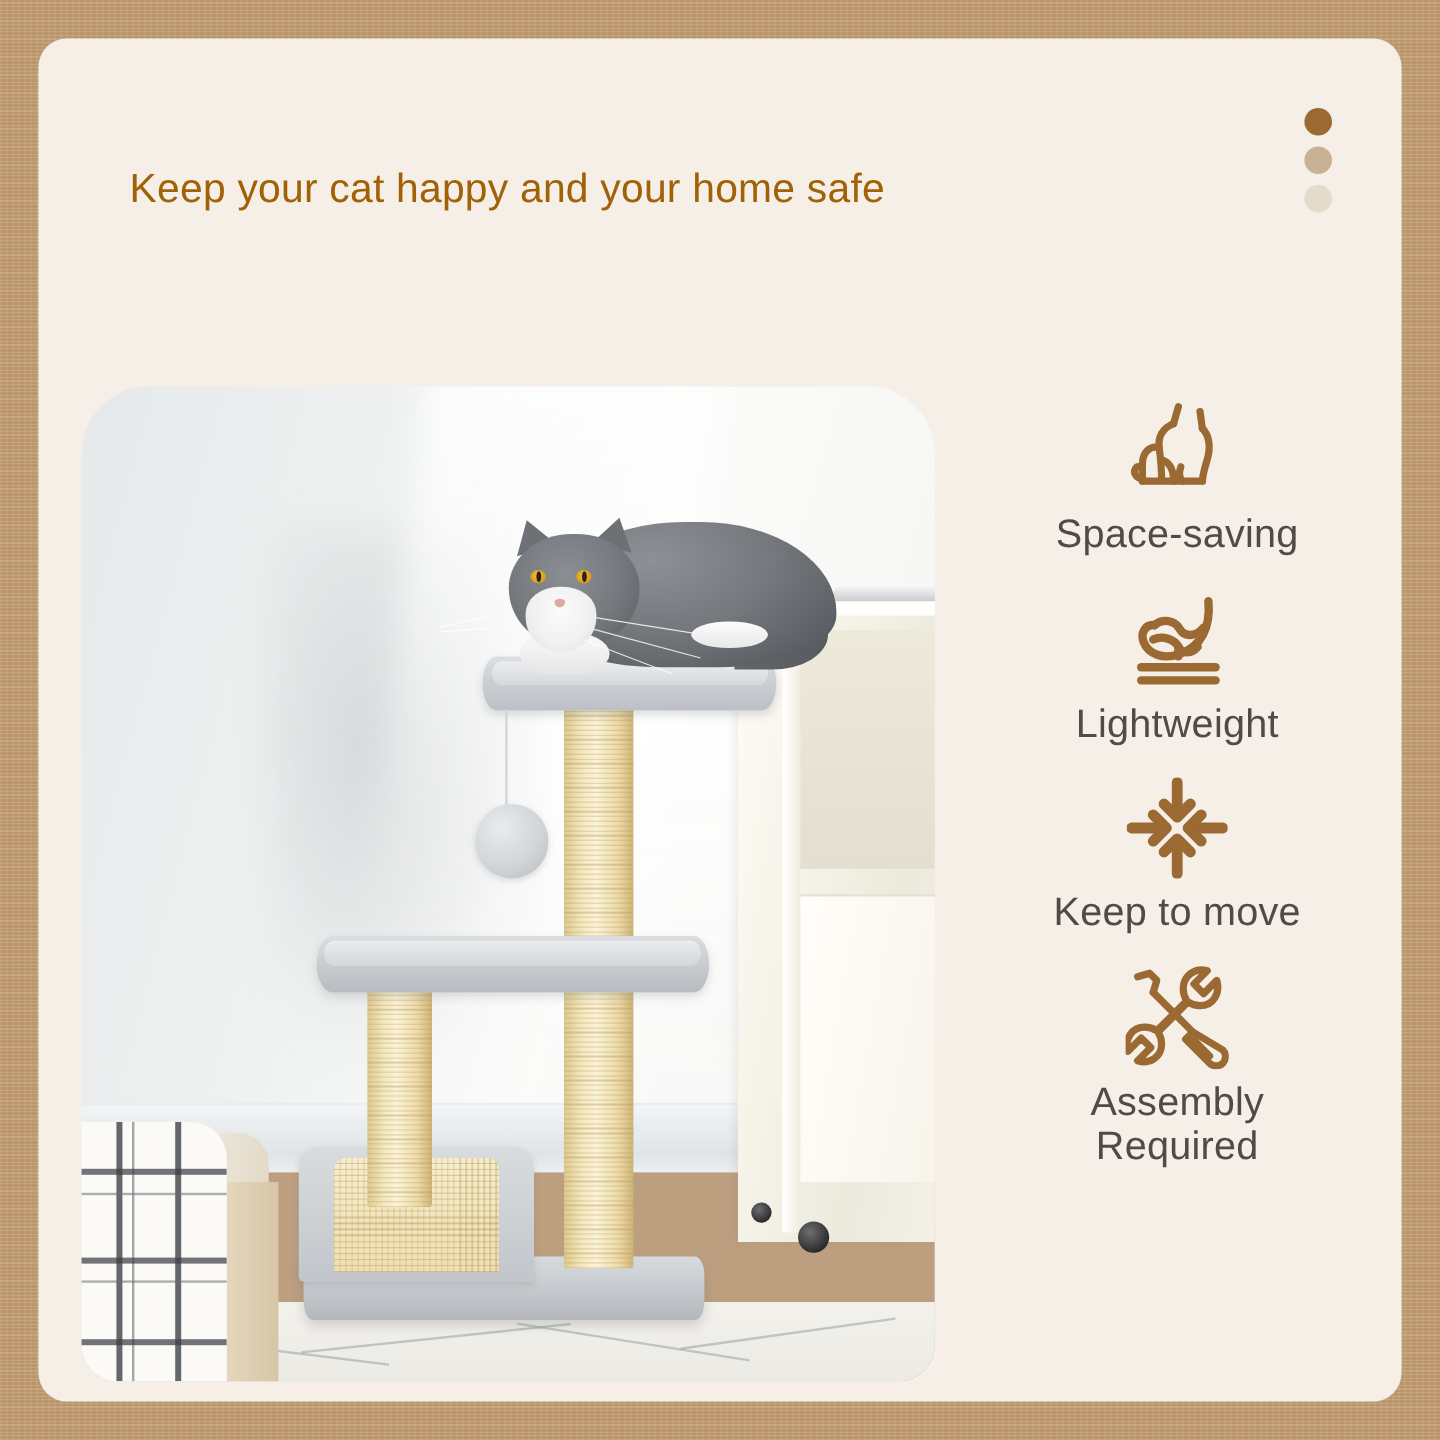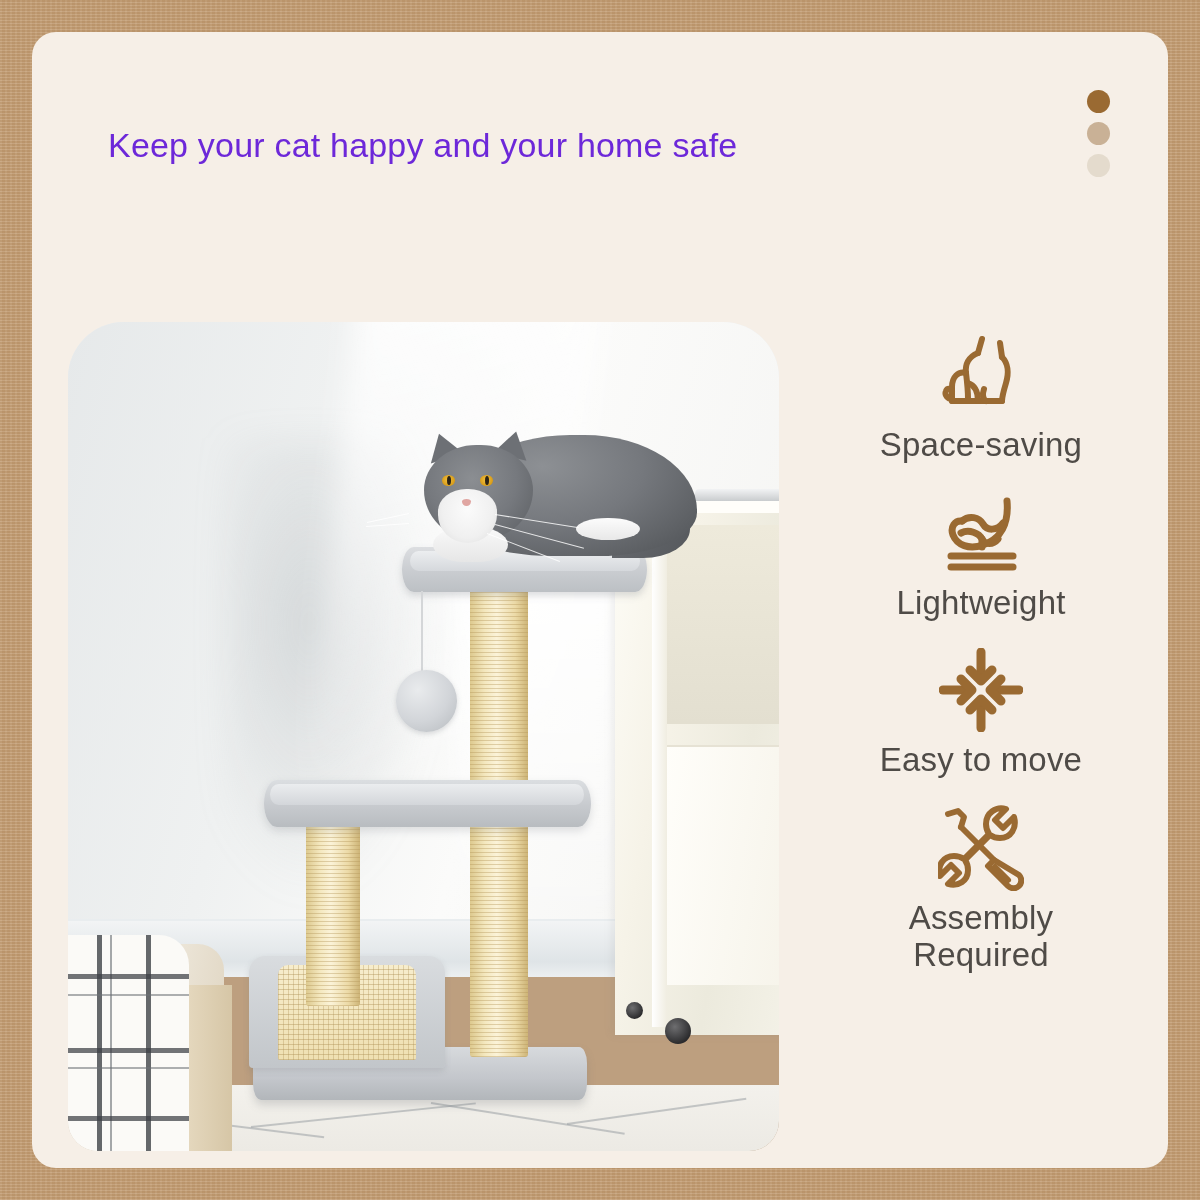--- a/index.html
+++ b/index.html
@@ -80,24 +80,24 @@
     z-index: 1;
     font-size: 57px;
     font-weight: bold;
     letter-spacing: 2px;
     color: #8a5a2b;
     line-height: 1.12;
     white-space: nowrap;
   }
 
   #subtitle {
-    margin-top: 26px;
+    margin-top: 38px;
     font-size: 34px;
     font-weight: 300;
-    color: #6d28d9;
+    color: #a16207;
     letter-spacing: 0.2px;
     white-space: nowrap;
   }
 
   
   #dots {
     position: absolute;
     right: 58px;
     top: 58px;
     display: flex;
@@ -593,21 +593,21 @@
             <line x1="42" y1="4" x2="42" y2="32"></line>
             <polyline points="31,22 42,33 53,22"></polyline>
             <line x1="42" y1="80" x2="42" y2="52"></line>
             <polyline points="31,62 42,51 53,62"></polyline>
             <line x1="4" y1="42" x2="32" y2="42"></line>
             <polyline points="22,31 33,42 22,53"></polyline>
             <line x1="80" y1="42" x2="52" y2="42"></line>
             <polyline points="62,31 51,42 62,53"></polyline>
           </svg>
         </div>
-        <div class="feature-label">Easy to move</div>
+        <div class="feature-label">Keep to move</div>
       </div>
 
       <div class="feature">
         <div class="feature-icon">
           <svg width="86" height="86" viewBox="0 0 86 86" fill="none" stroke="#9a6a32" stroke-width="6" stroke-linecap="round" stroke-linejoin="round">
 
             <path d="M76 12 L65 23 L57 15 L68 4 C58 1 48 8 48 19 C48 23 49 26 51 29
                      L26 54 C23 52 20 51 16 51 C5 51 -1 61 2 71 L13 60 L21 68 L10 79
                      C20 82 30 76 30 65 C30 61 29 58 27 55 L52 30 C55 32 58 33 62 33
                      C73 33 79 23 76 12 Z"></path>

